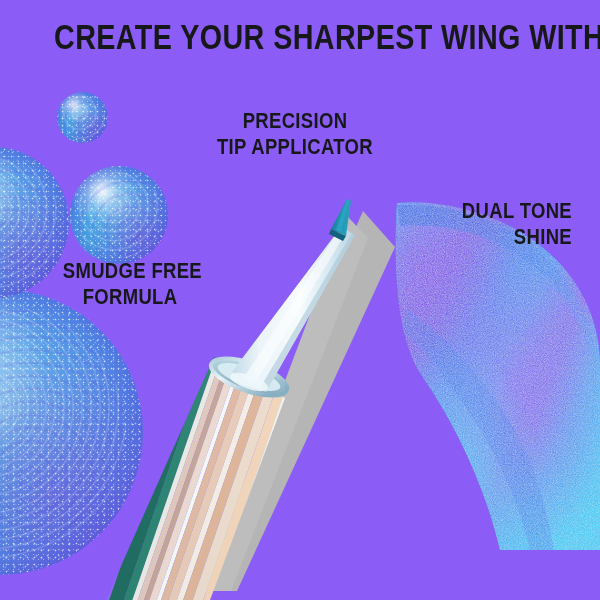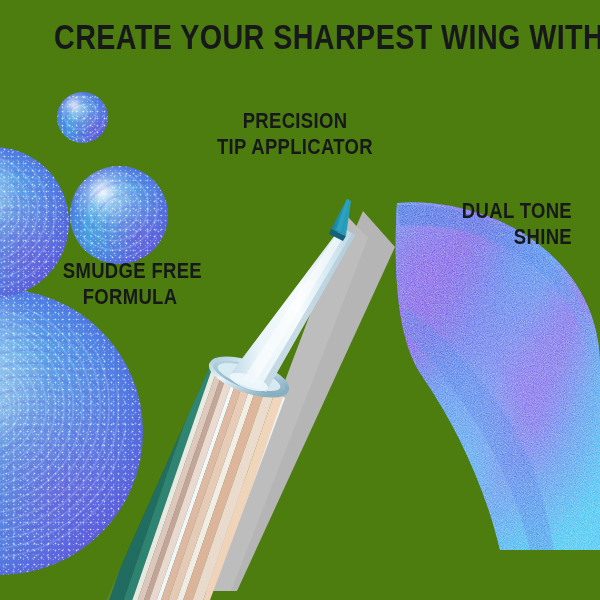--- a/index.html
+++ b/index.html
@@ -4,21 +4,21 @@
 <style>
   html, body {
     margin: 0;
     padding: 0;
     background: #ffffff;
   }
   #canvas {
     position: relative;
     width: 600px;
     height: 600px;
-    background: #4d7c0f;
+    background: #8b5cf6;
     overflow: hidden;
     font-family: "Liberation Sans", sans-serif;
   }
 
   
   .headline {
     position: absolute;
     left: 0;
     top: 18px;
     width: 600px;

